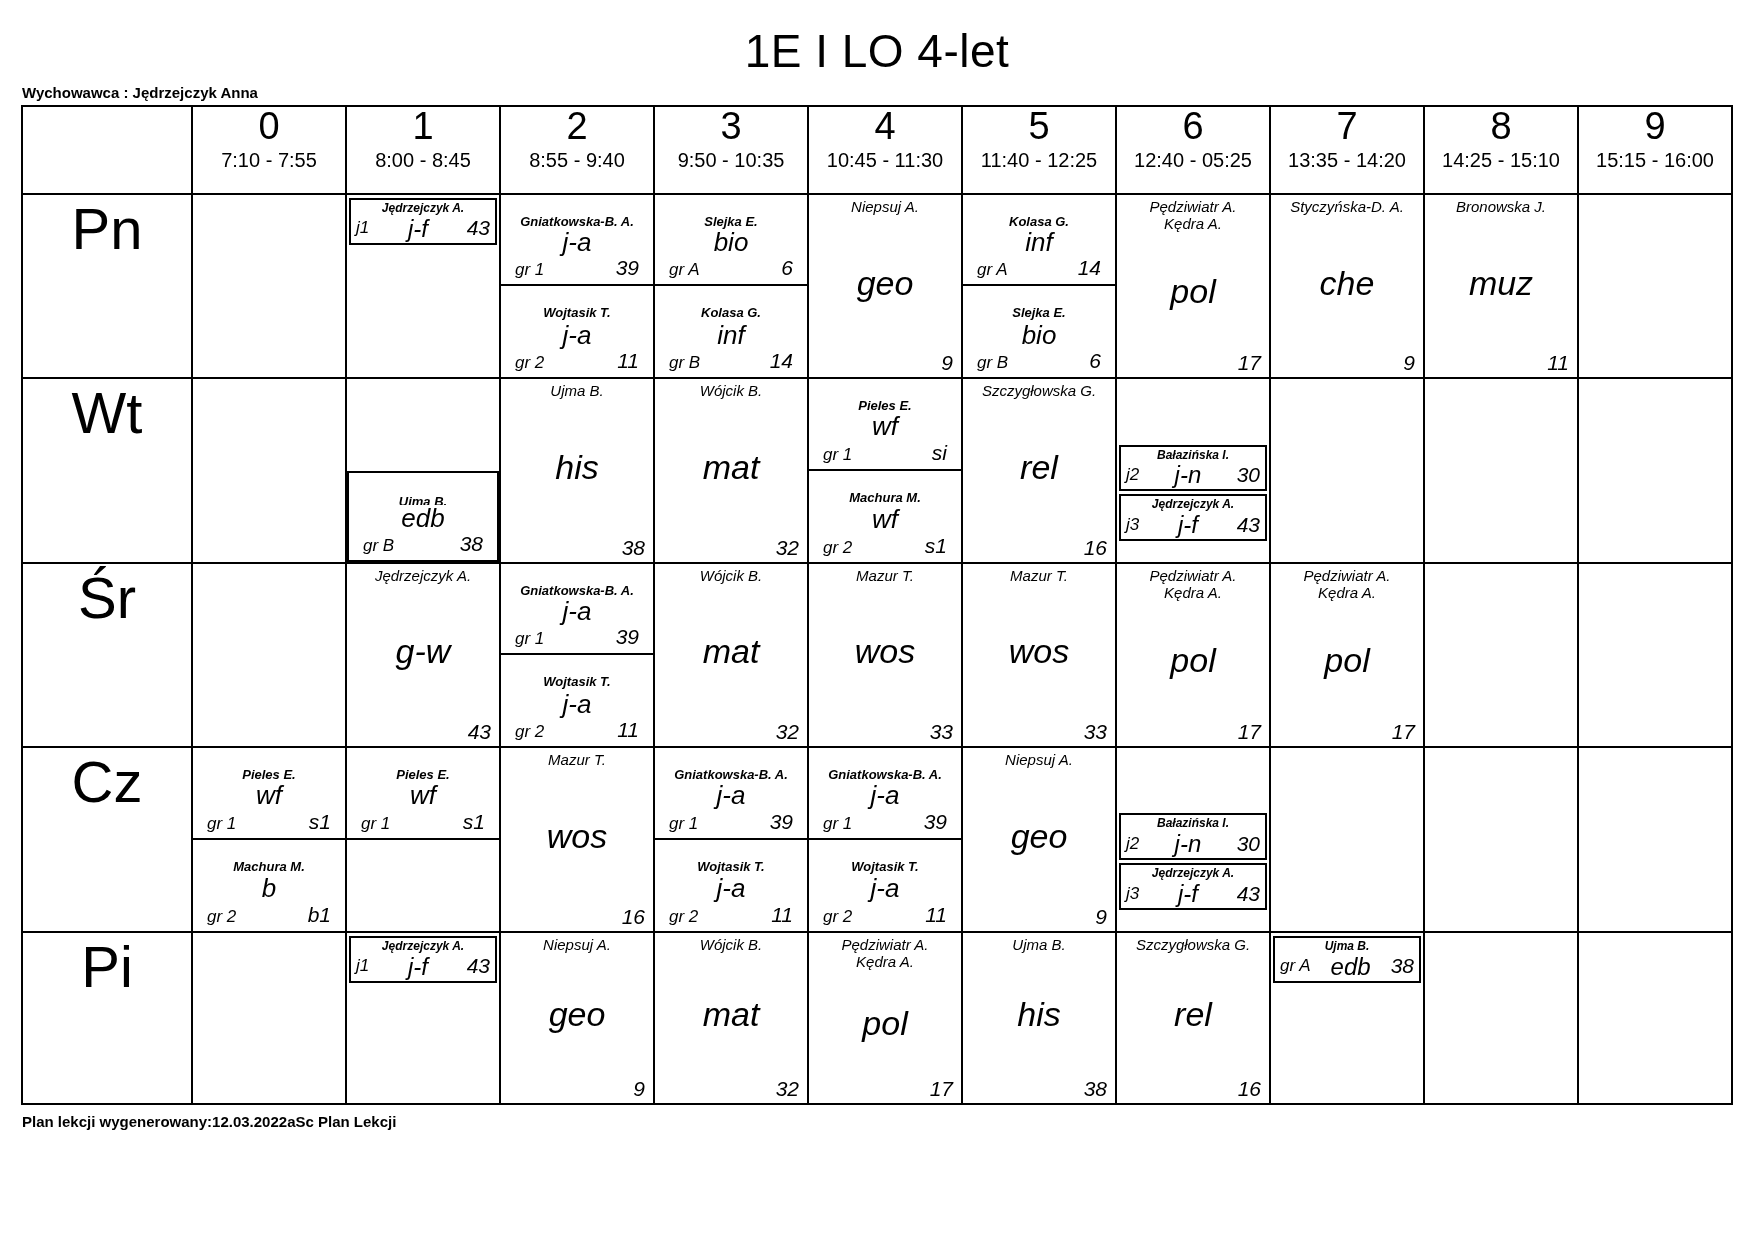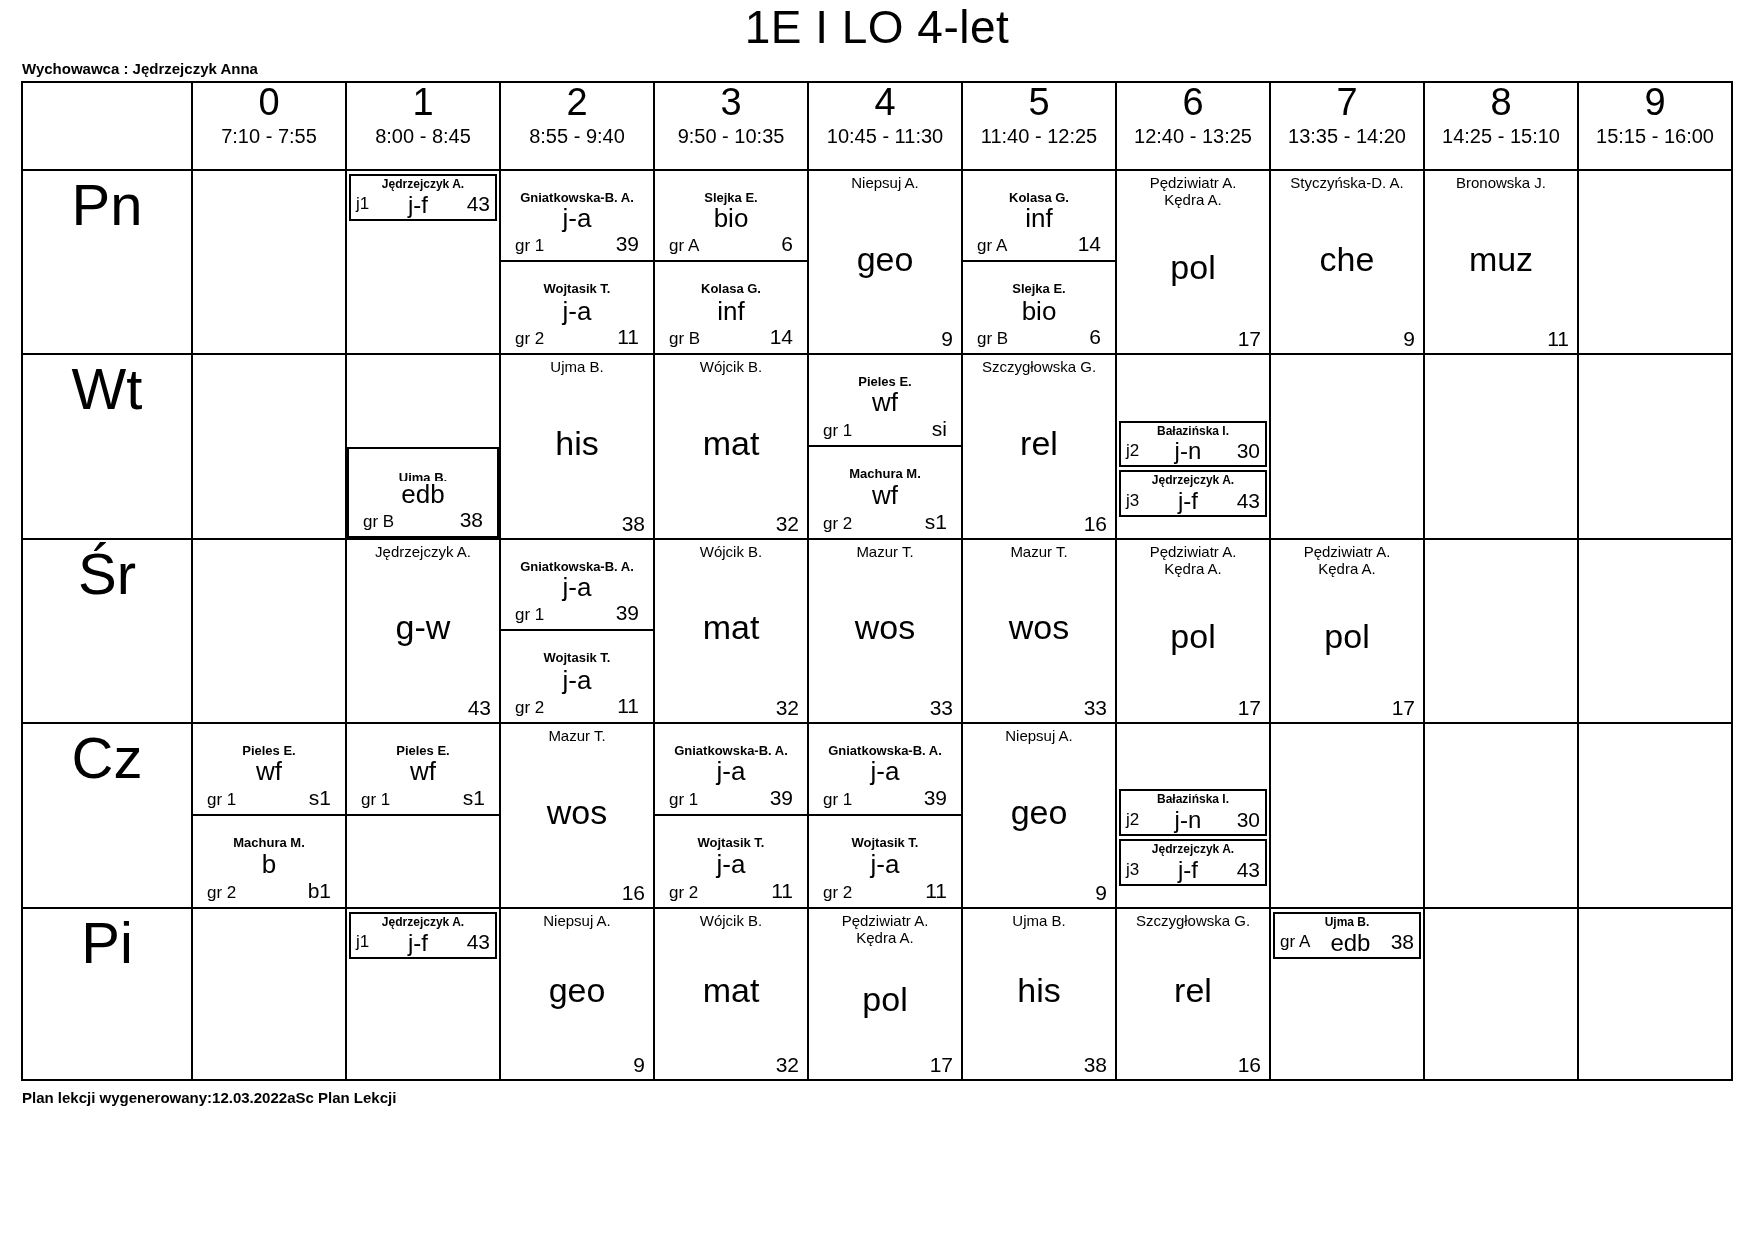--- a/index.html
+++ b/index.html
@@ -12,20 +12,21 @@
   .page {
     width: 1754px;
     height: 1240px;
     position: relative;
     padding: 0;
   }
   .title {
     text-align: center;
     font-size: 46px;
     font-weight: 400;
+    padding-top: 24px;
     letter-spacing: 0.5px;
   }
   .subhead {
     display: flex;
     justify-content: space-between;
     align-items: flex-end;
     padding: 6px 18px 4px 22px;
     font-size: 15px;
   }
   .school { font-weight: 400; }
@@ -52,21 +53,21 @@
   .pnum { font-size: 38px; line-height: 1.0; }
   .ptime { font-size: 20px; margin-top: 4px; }
 
   td.daycell {
     width: 170px;
     text-align: center;
     vertical-align: middle;
     font-size: 58px;
     font-weight: 400;
   }
-  td.lesson { height: 172px; position: relative; }
+  td.lesson { height: 172px; position: relative; font-style: italic; }
 
   
   .block {
     position: relative;
     width: 100%;
     padding: 18px 6px 2px 6px;
   }
   .block.half { height: 50%; }
   .block.boxed { border: 2px solid #000; }
   .inner-split > .block.half:first-child { border-bottom: 2px solid #000; }
@@ -161,21 +162,21 @@
       <th class="period">
         <div class="pnum">4</div>
         <div class="ptime">10:45 - 11:30</div>
       </th>
       <th class="period">
         <div class="pnum">5</div>
         <div class="ptime">11:40 - 12:25</div>
       </th>
       <th class="period">
         <div class="pnum">6</div>
-        <div class="ptime">12:40 - 13:25</div>
+        <div class="ptime">12:40 - 05:25</div>
       </th>
       <th class="period">
         <div class="pnum">7</div>
         <div class="ptime">13:35 - 14:20</div>
       </th>
       <th class="period">
         <div class="pnum">8</div>
         <div class="ptime">14:25 - 15:10</div>
       </th>
       <th class="period">

